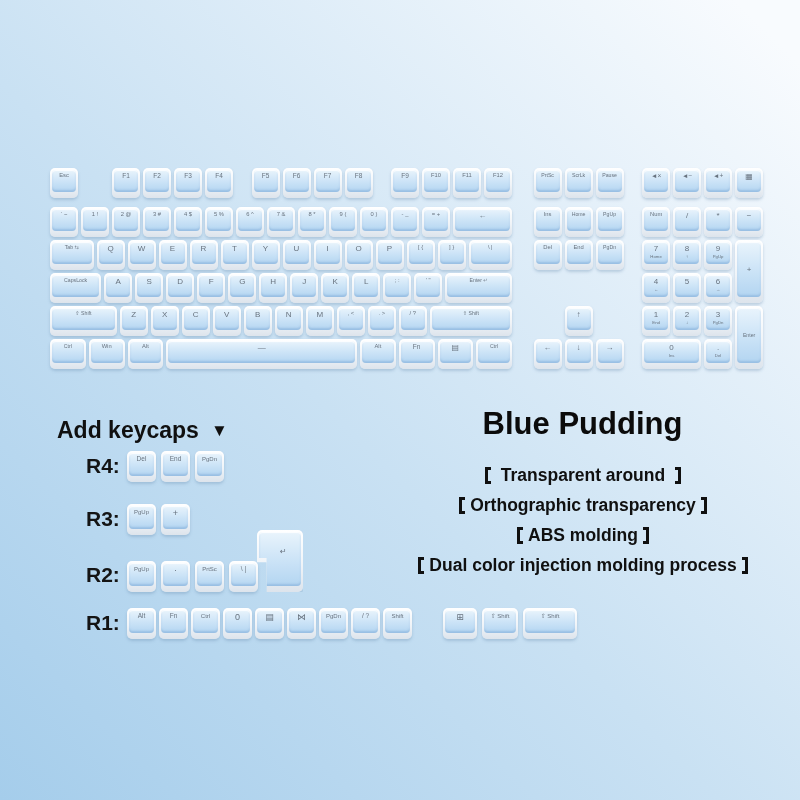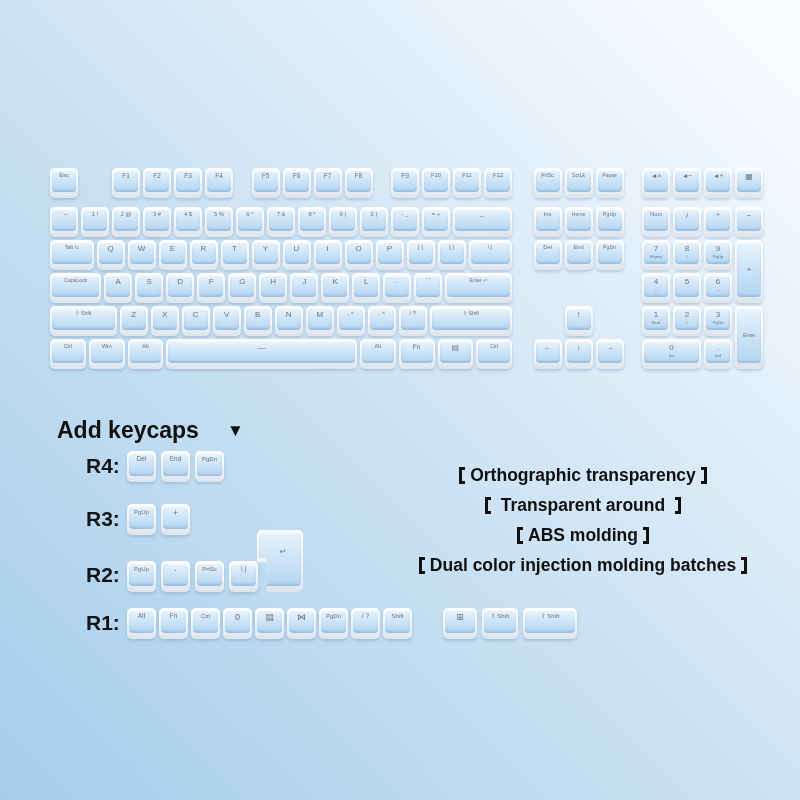--- a/index.html
+++ b/index.html
@@ -22,21 +22,21 @@
   .key .face.center{justify-content:center;padding-top:0;}
   .legend{line-height:1;white-space:pre;}
   .sub{line-height:1;margin-top:2px;font-size:4.3px;}
 
   .key.iso{clip-path:polygon(0 0,100% 0,100% 100%,21% 100%,21% 52%,0 52%);}
   .key.iso .face{clip-path:polygon(0 0,100% 0,100% 100%,18% 100%,18% 48%,0 48%);}
   .key.iso .legend{position:absolute;top:30%;left:58%;transform:translateX(-50%);font-size:8px;}
 
   
   .add-title{position:absolute;left:57px;top:417px;font-size:23px;font-weight:700;
-             color:#101010;letter-spacing:0px;display:flex;align-items:center;gap:28px;}
+             color:#101010;letter-spacing:0px;display:flex;align-items:center;gap:12px;}
   .add-title .tri{font-size:17px;}
   .row-label{position:absolute;left:86px;width:40px;font-size:21px;font-weight:700;color:#141414;}
 
   
   .prod-title{position:absolute;left:415px;top:406px;width:335px;text-align:center;
               font-size:31px;font-weight:700;color:#0b0b0b;}
   .features{position:absolute;left:398px;top:460px;width:370px;}
   .feat-line{height:30px;display:flex;align-items:center;justify-content:center;gap:5px;
              font-size:17.5px;font-weight:700;color:#101010;}
   .feat-line .txt{white-space:pre;}
@@ -724,38 +724,39 @@
           </div>
         </div>
         <div class="key iso" style="left: 257px; top: 530px; width: 46px; height: 62px;">
           <div class="face">
             <div class="legend" style="font-size: 8px;">↵</div>
           </div>
         </div>
       </div>
   </div>
 
+  <div class="prod-title">Blue Pudding</div>
 
   <div class="features">
     <div class="feat-line">
       <span class="bk open"></span>
-      <span class="txt">Orthographic transparency</span>
+      <span class="txt"> Transparent around </span>
       <span class="bk close"></span>
     </div>
     <div class="feat-line">
       <span class="bk open"></span>
-      <span class="txt"> Transparent around </span>
+      <span class="txt">Orthographic transparency</span>
       <span class="bk close"></span>
     </div>
     <div class="feat-line">
       <span class="bk open"></span>
       <span class="txt">ABS molding</span>
       <span class="bk close"></span>
     </div>
     <div class="feat-line">
       <span class="bk open"></span>
-      <span class="txt">Dual color injection molding batches</span>
+      <span class="txt">Dual color injection molding process</span>
       <span class="bk close"></span>
     </div>
   </div>
 
 
 </div>
 
 </body></html>

